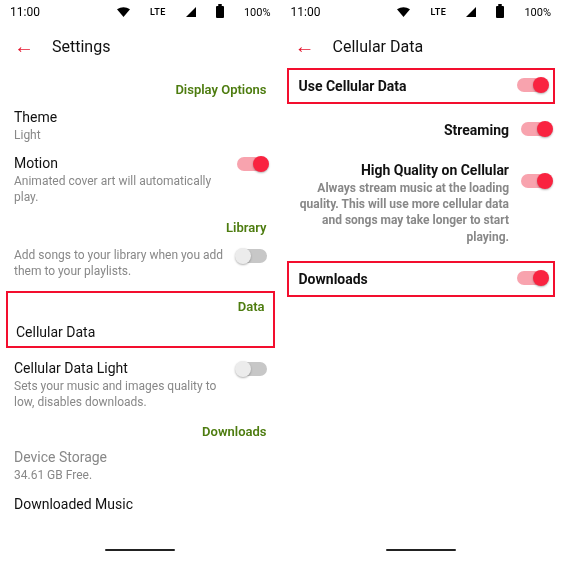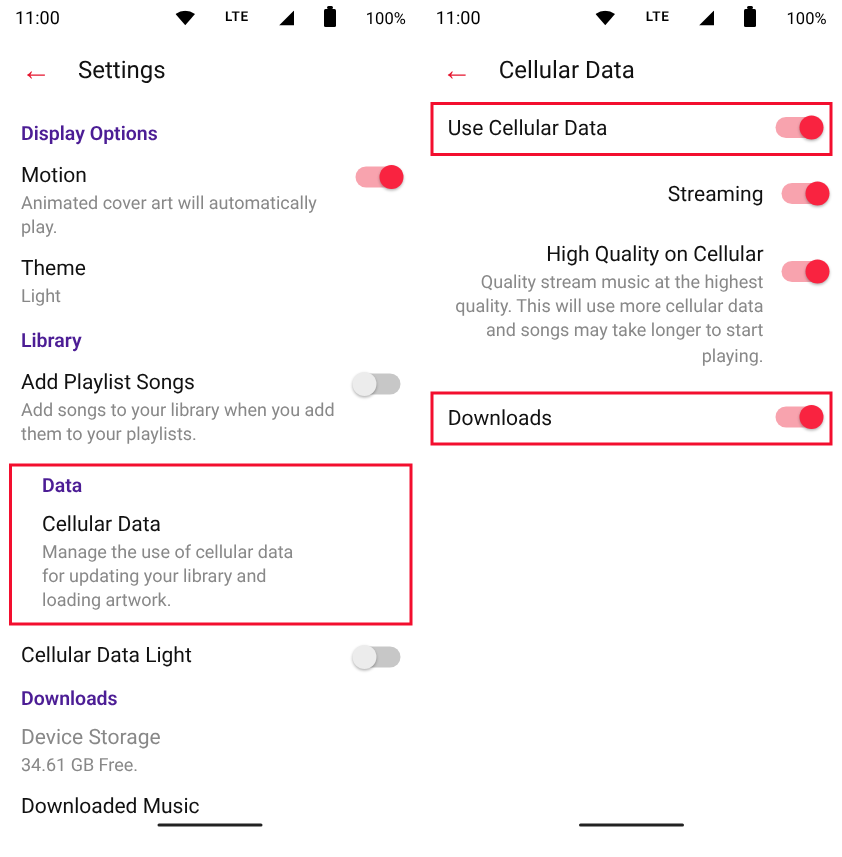--- a/index.html
+++ b/index.html
@@ -32,25 +32,26 @@
     height: 44px;
     display: flex;
     align-items: center;
     gap: 18px;
     padding: 0 14px;
   }
   .back-arrow { color: #e5152e; font-size: 20px; line-height: 1; }
   .appbar-title { font-size: 16px; color: #111; }
   .content { padding: 0 14px; }
   .section-header {
-    color: #4c1d95;
+    color: #4d7c0f;
     font-size: 13px;
     font-weight: 600;
     margin-top: 14px;
     margin-bottom: 10px;
+    text-align: right;
   }
   .item { margin-top: 12px; position: relative; padding-right: 42px; }
   .item-title { font-size: 14px; color: #111; }
   .item-sub { font-size: 12px; color: #888; margin-top: 2px; line-height: 1.35; }
   .toggle {
     position: absolute;
     right: 0;
     top: 2px;
     width: 30px;
     height: 14px;
@@ -62,21 +63,21 @@
     border-radius: 50%;
     top: -1px;
     box-shadow: 0 1px 2px rgba(0,0,0,0.3);
   }
   .toggle.on { background: #f8a3ae; }
   .toggle.on .knob { background: #f92340; right: -2px; }
   .toggle.off { background: #c7c7c7; }
   .toggle.off .knob { background: #ececec; left: -2px; }
   .highlight-box {
     border: 2.5px solid #f30e2e;
-    padding: 6px 20px;
+    padding: 6px 8px;
     margin-left: -8px;
     margin-right: -8px;
   }
   .highlight-box .section-header { margin-top: 0; }
   .highlight-row {
     border: 2.5px solid #f30e2e;
     padding: 8px 10px;
     margin: 0 -4px 10px -4px;
     position: relative;
   }
@@ -118,51 +119,50 @@
     </span>
   </div>
   <div class="appbar">
     <span class="back-arrow">←</span>
     <span class="appbar-title">Settings</span>
   </div>
   <div class="content">
 
     <div class="section-header">Display Options</div>
     <div class="item">
+      <div class="item-title">Theme</div>
+      <div class="item-sub">Light</div>
+    </div>
+    <div class="item">
       <div class="item-title">Motion</div>
       <div class="item-sub">Animated cover art will automatically play.</div>
       <div class="toggle on">
           <div class="knob"></div>
         </div>
     </div>
-    <div class="item">
-      <div class="item-title">Theme</div>
-      <div class="item-sub">Light</div>
-    </div>
 
     <div class="section-header">Library</div>
     <div class="item">
-      <div class="item-title">Add Playlist Songs</div>
       <div class="item-sub">Add songs to your library when you add them to your playlists.</div>
       <div class="toggle off">
           <div class="knob"></div>
         </div>
     </div>
 
     <div style="height:12px"></div>
     <div class="highlight-box">
       <div class="section-header">Data</div>
       <div class="item" style="margin-top:8px">
         <div class="item-title">Cellular Data</div>
-        <div class="item-sub">Manage the use of cellular data for updating your library and loading artwork.</div>
       </div>
     </div>
 
     <div class="item">
       <div class="item-title">Cellular Data Light</div>
+      <div class="item-sub">Sets your music and images quality to low, disables downloads.</div>
       <div class="toggle off">
           <div class="knob"></div>
         </div>
     </div>
 
     <div class="section-header">Downloads</div>
     <div class="item" style="margin-top:6px">
       <div class="item-title" style="color:#888">Device Storage</div>
       <div class="item-sub">34.61 GB Free.</div>
     </div>
@@ -186,39 +186,39 @@
           <path d="M0 10 L10 10 L10 0 Z" fill="#000"></path>
         </svg>
       <span class="battery-icon"></span>
       <span>100%</span>
     </span>
   </div>
   <div class="appbar">
     <span class="back-arrow">←</span>
     <span class="appbar-title">Cellular Data</span>
   </div>
-  <div class="content" style="padding:0 10px;">
+  <div class="content" style="padding:0 10px;font-weight:bold;">
 
     <div class="highlight-row">
       <div class="item-title">Use Cellular Data</div>
       <div class="toggle on">
           <div class="knob"></div>
         </div>
     </div>
 
     <div class="row">
       <div class="item-title">Streaming</div>
       <div class="toggle on">
           <div class="knob"></div>
         </div>
     </div>
 
     <div class="row">
       <div class="item-title">High Quality on Cellular</div>
-      <div class="row-sub">Quality stream music at the highest quality. This will use more cellular data and songs may take longer to start playing.</div>
+      <div class="row-sub">Always stream music at the loading quality. This will use more cellular data and songs may take longer to start playing.</div>
       <div class="toggle on" style="top:20px">
           <div class="knob"></div>
         </div>
     </div>
 
     <div class="highlight-row">
       <div class="item-title">Downloads</div>
       <div class="toggle on">
           <div class="knob"></div>
         </div>

